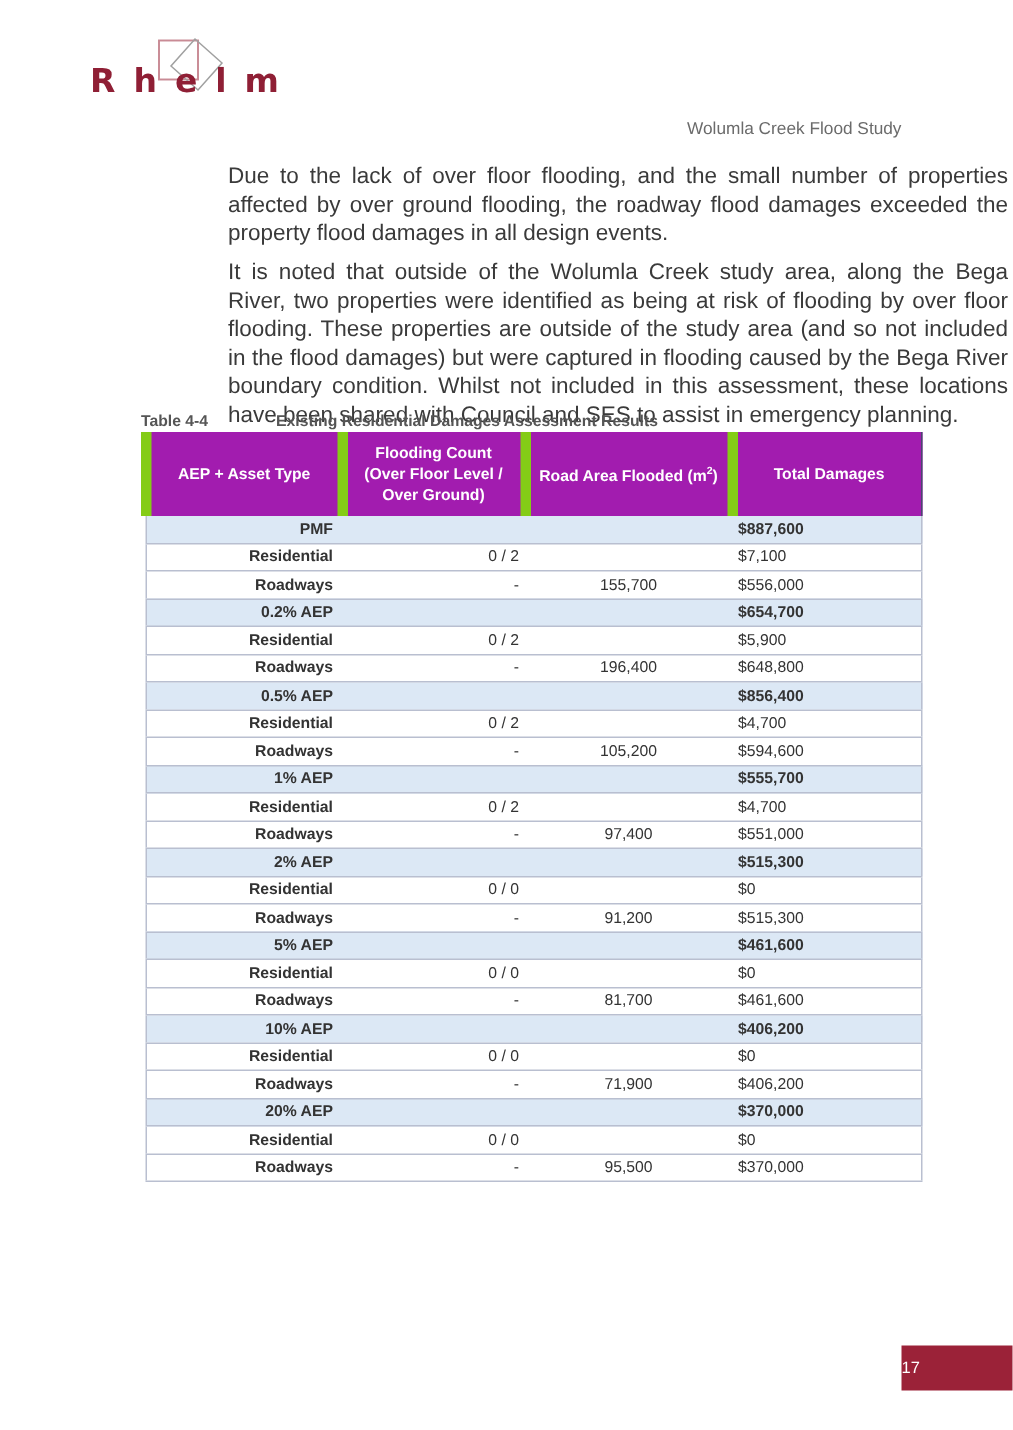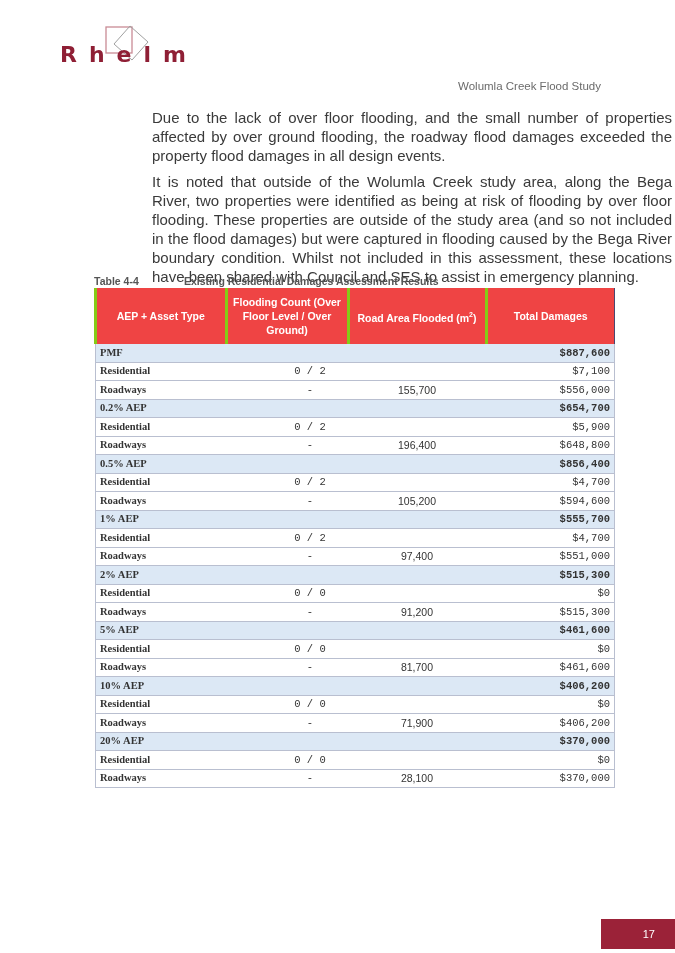--- a/index.html
+++ b/index.html
@@ -70,58 +70,58 @@
     table.results {
       position: absolute;
       left: 94px;
       top: 288px;
       width: 521px;
       border-collapse: collapse;
       font-size: 10.5px;
       color: #333;
     }
     table.results th {
-      background: #ef4444;
+      background: #a21caf;
       color: #ffffff;
       font-weight: bold;
       font-size: 10.5px;
       line-height: 14px;
       height: 56px;
       padding: 0 4px;
       text-align: center;
-      border-left: 3px solid #84cc16;
+      border-left: 7px solid #84cc16;
       border-right: 1px solid #4a4770;
     }
     table.results th sup { font-size: 7px; }
     table.results td {
       height: 17.5px;
       padding: 0 4px;
       border-bottom: 1px solid #b9bfd0;
       line-height: 16px;
     }
     table.results tr.group td {
       background: #dce8f5;
       font-weight: bold;
     }
-    table.results td.c0 { width: 120px; font-weight: bold; padding-right: 6px; font-family: Liberation Serif, serif; }
-    table.results td.c1 { width: 122px; text-align: center; padding-left: 50px; box-sizing: border-box; font-family: Liberation Mono, monospace; }
+    table.results td.c0 { width: 120px; text-align: right; font-weight: bold; padding-right: 6px; }
+    table.results td.c1 { width: 122px; text-align: right; padding-left: 50px; box-sizing: border-box; }
     table.results td.c2 { width: 130px; text-align: center; }
-    table.results td.c3 { text-align: right; font-family: Liberation Mono, monospace; }
+    table.results td.c3 { text-align: left; }
     table.results { border-left: 1px solid #b9bfd0; border-right: 1px solid #b9bfd0; }
     .page-num {
       position: absolute;
       left: 601px;
-      top: 919px;
+      top: 897px;
       width: 74px;
       height: 30px;
       background: #9b2238;
       color: #ffffff;
       font-size: 11px;
       line-height: 30px;
-      text-align: right;
+      text-align: left;
       box-sizing: border-box;
       padding-right: 20px;
     }
   </style>
 </head>
 <body>
 
 <div class="logo">
   <svg width="120" height="50" viewBox="0 0 120 50">
     <rect x="46" y="3" width="26" height="26" fill="none" stroke="#c98b95" stroke-width="1.3"></rect>
@@ -285,19 +285,19 @@
       </tr>
       <tr class="item">
         <td class="c0">Residential</td>
         <td class="c1">0 / 0</td>
         <td class="c2"></td>
         <td class="c3">$0</td>
       </tr>
       <tr class="item">
         <td class="c0">Roadways</td>
         <td class="c1">-</td>
-        <td class="c2">28,100</td>
+        <td class="c2">95,500</td>
         <td class="c3">$370,000</td>
       </tr>
     </tbody>
 </table>
 
 <div class="page-num">17</div>
 
 </body></html>

